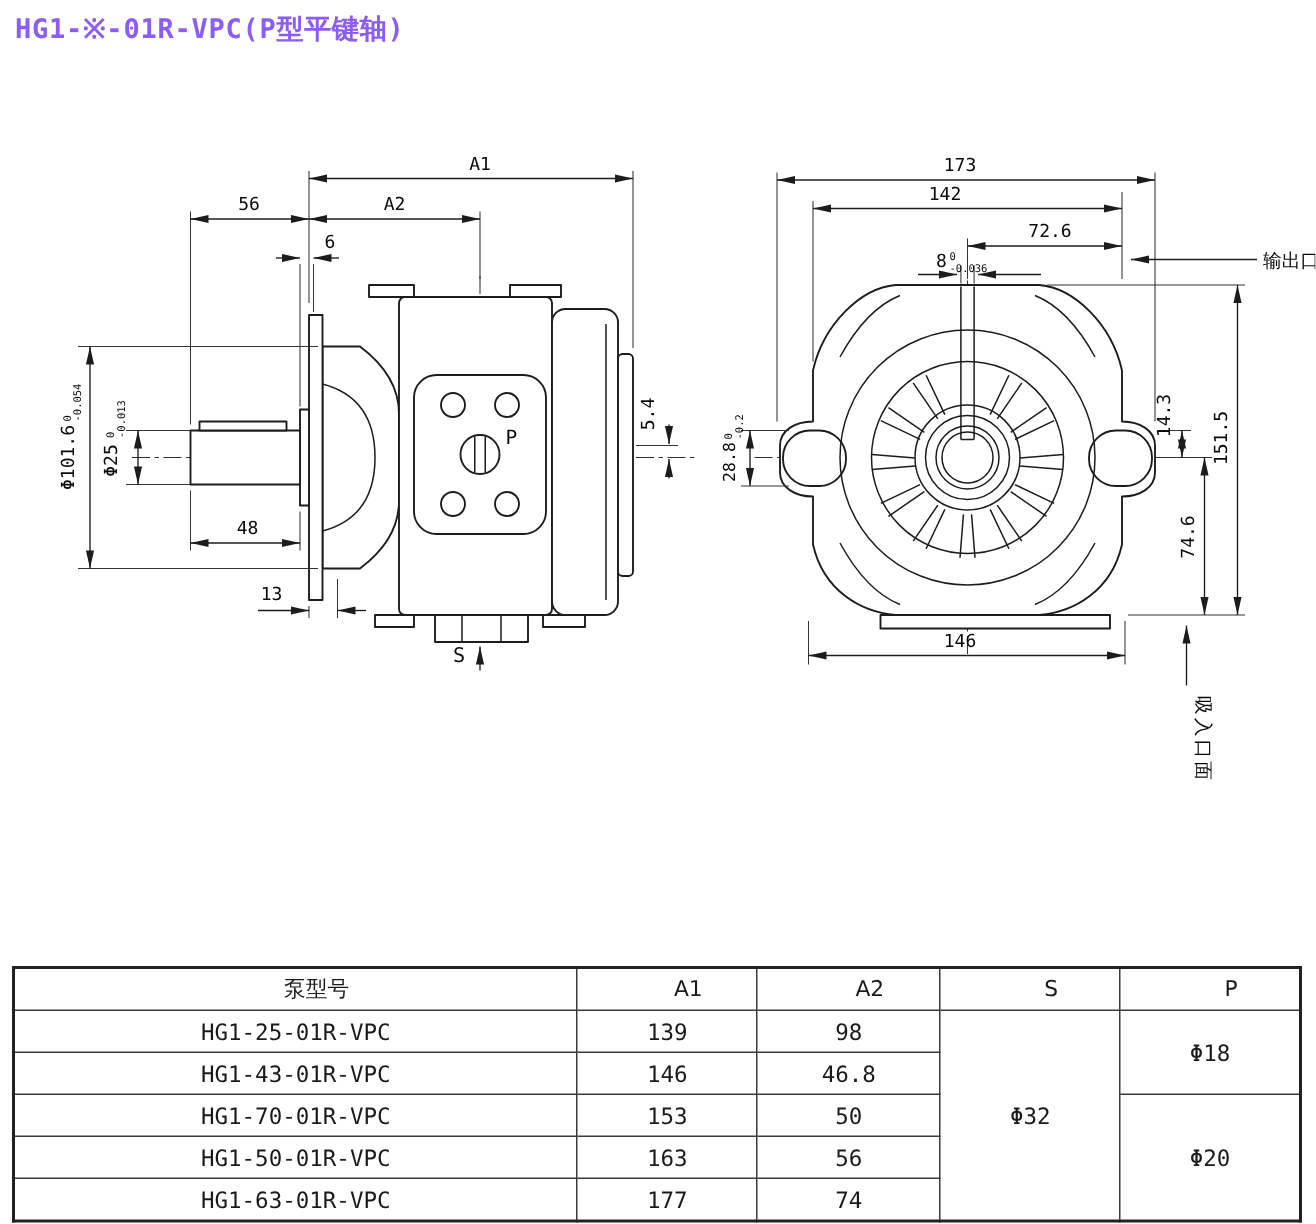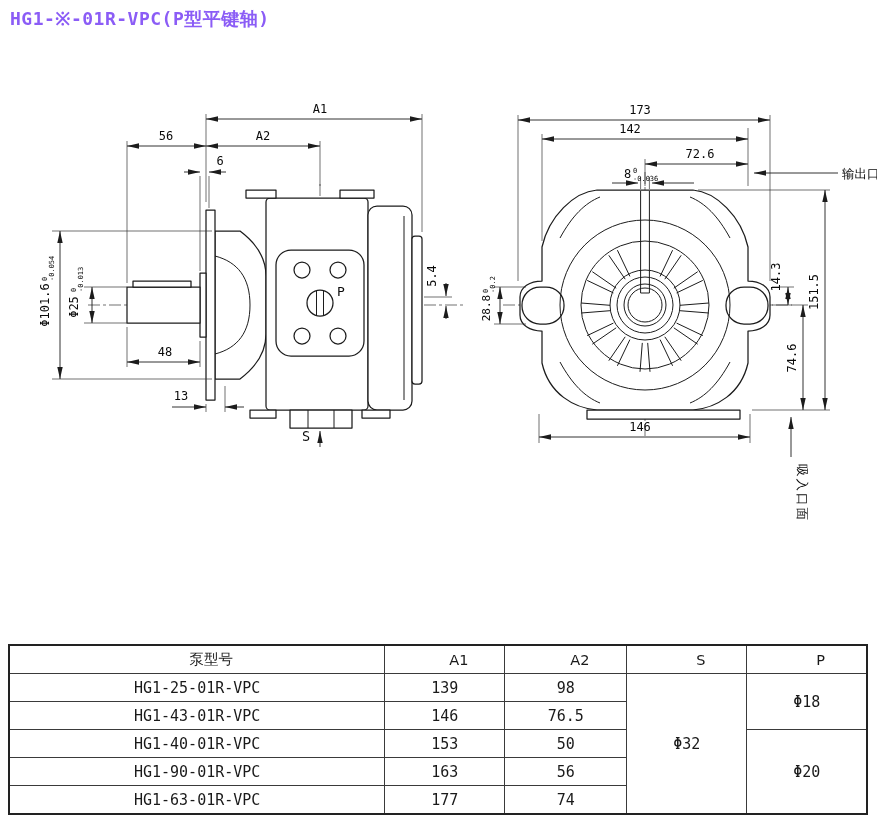--- a/index.html
+++ b/index.html
@@ -263,30 +263,30 @@
     <tr>
       <td>HG1-25-01R-VPC</td>
       <td>139</td>
       <td>98</td>
       <td rowspan="5">Φ32</td>
       <td rowspan="2">Φ18</td>
     </tr>
     <tr>
       <td>HG1-43-01R-VPC</td>
       <td>146</td>
-      <td>76.5</td>
-    </tr>
-    <tr>
-      <td>HG1-40-01R-VPC</td>
+      <td>46.8</td>
+    </tr>
+    <tr>
+      <td>HG1-70-01R-VPC</td>
       <td>153</td>
       <td>50</td>
       <td rowspan="3">Φ20</td>
     </tr>
     <tr>
-      <td>HG1-90-01R-VPC</td>
+      <td>HG1-50-01R-VPC</td>
       <td>163</td>
       <td>56</td>
     </tr>
     <tr>
       <td>HG1-63-01R-VPC</td>
       <td>177</td>
       <td>74</td>
     </tr>
   </tbody>
 </table>

